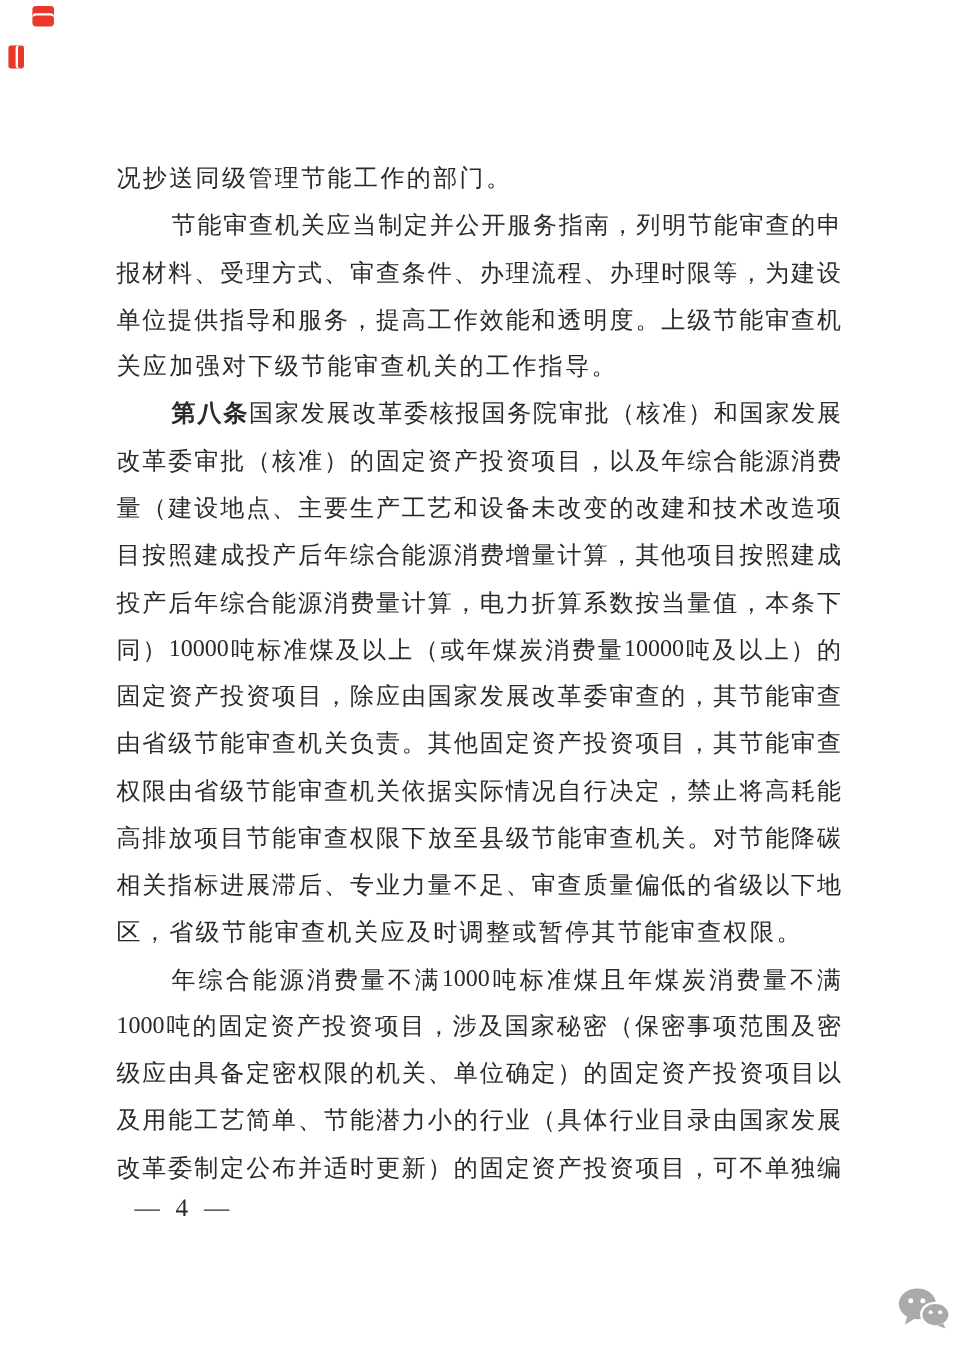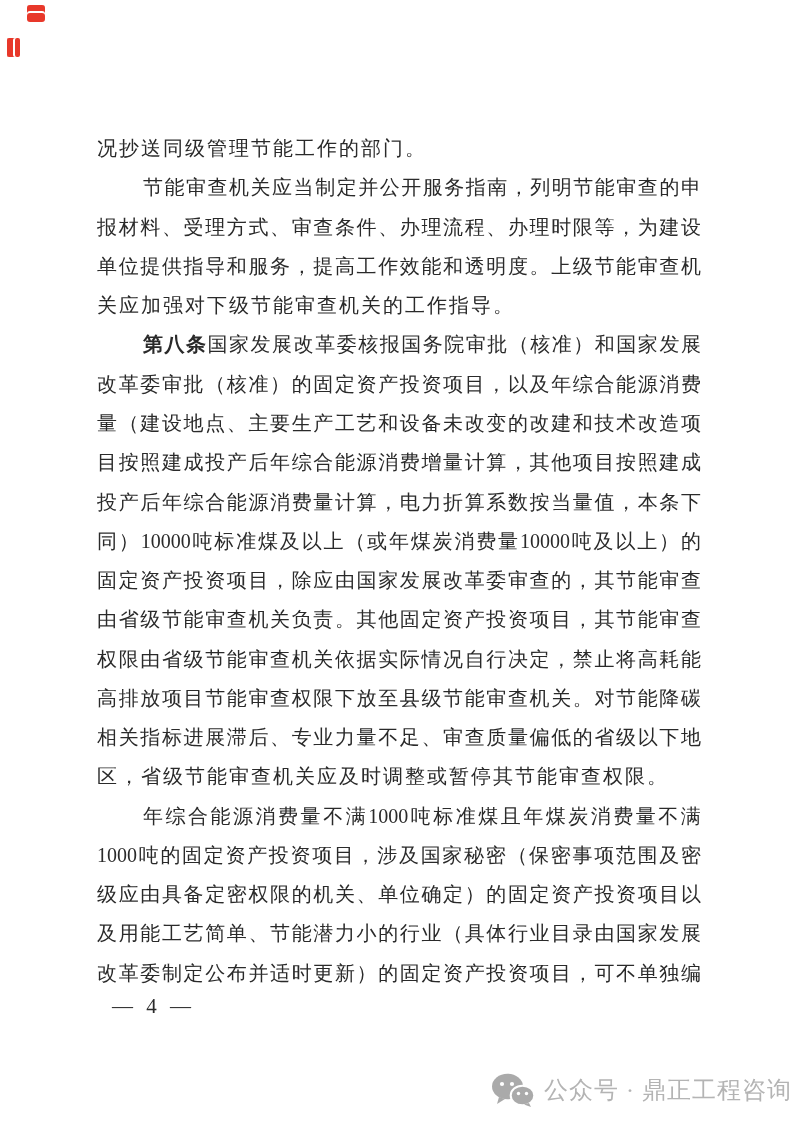--- a/index.html
+++ b/index.html
@@ -673,14 +673,13 @@
   <svg width="44" height="34" viewBox="0 0 44 34" aria-hidden="true">
     <ellipse cx="16.5" cy="13.5" rx="15.5" ry="12.8" fill="#aaaaaa"></ellipse>
     <path d="M8 24 L6 31 L14 26 Z" fill="#aaaaaa"></path>
     <circle cx="11" cy="11" r="2.1" fill="#ffffff"></circle>
     <circle cx="21" cy="11" r="2.1" fill="#ffffff"></circle>
     <ellipse cx="31.5" cy="22.5" rx="11.8" ry="9.8" fill="#aaaaaa" stroke="#ffffff" stroke-width="2"></ellipse>
     <path d="M38 30 L40 34 L33 31.5 Z" fill="#aaaaaa"></path>
     <circle cx="27.5" cy="20.5" r="1.7" fill="#ffffff"></circle>
     <circle cx="35.5" cy="20.5" r="1.7" fill="#ffffff"></circle>
   </svg>
-  <span>公众号 · 鼎正工程咨询</span>
 </div>
 
 </body></html>

